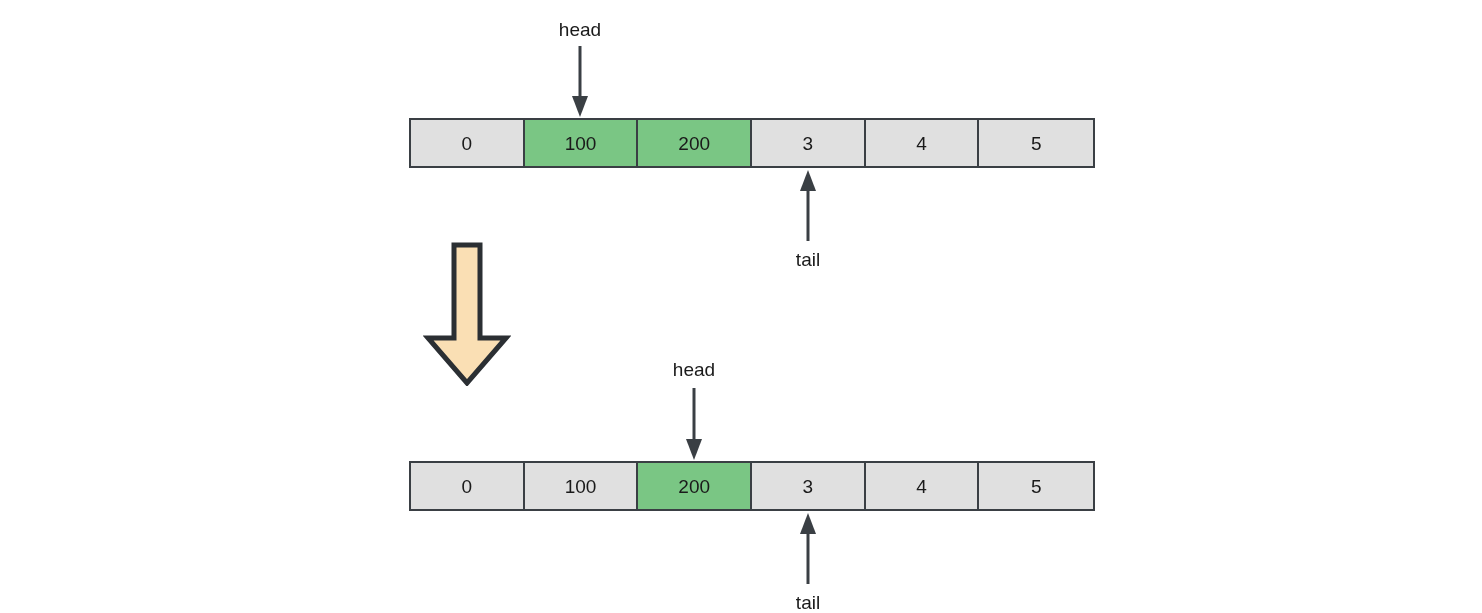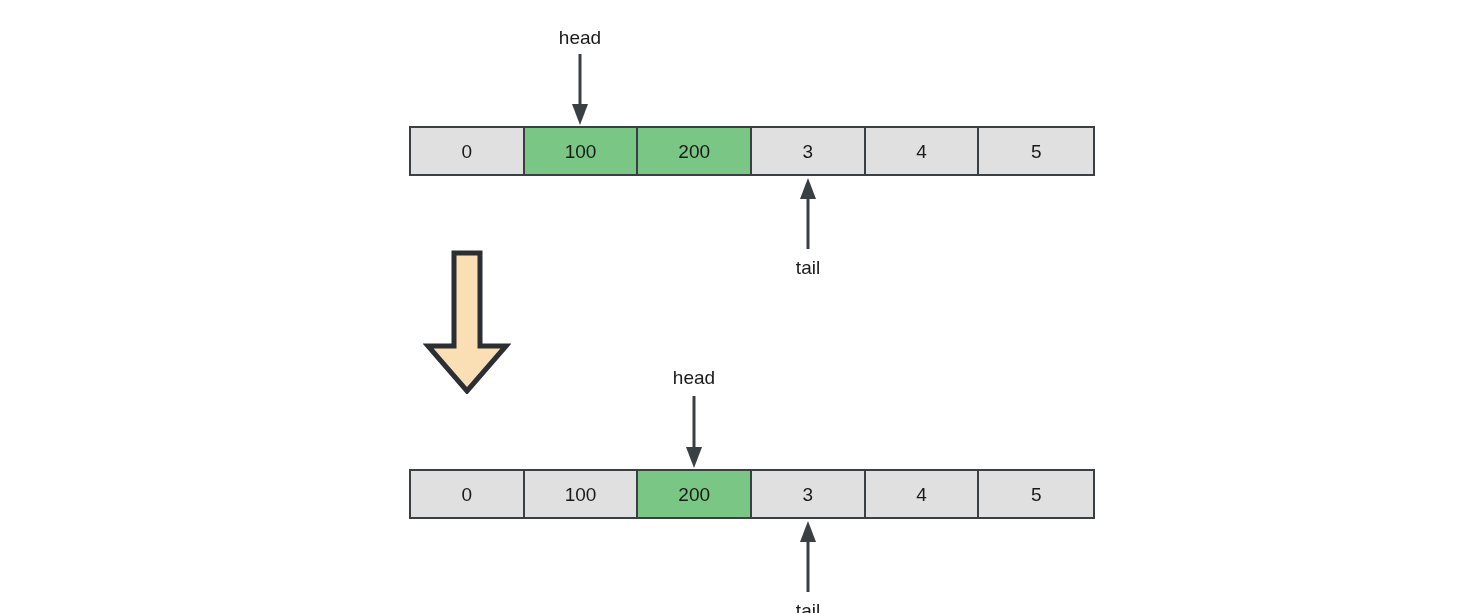--- a/index.html
+++ b/index.html
@@ -11,21 +11,21 @@
     width: 1482px;
     height: 613px;
     position: relative;
     overflow: hidden;
     font-family: "Liberation Sans", sans-serif;
     color: #1a1a1a;
   }
 
   .stage {
     position: absolute;
-    left: 0; top: 16px;
+    left: 0; top: 8px;
     width: 1482px;
     height: 560px;
   }
 
   
   .array {
     position: absolute;
     display: flex;
     border: 2px solid #3a3f44;
     box-sizing: border-box;

